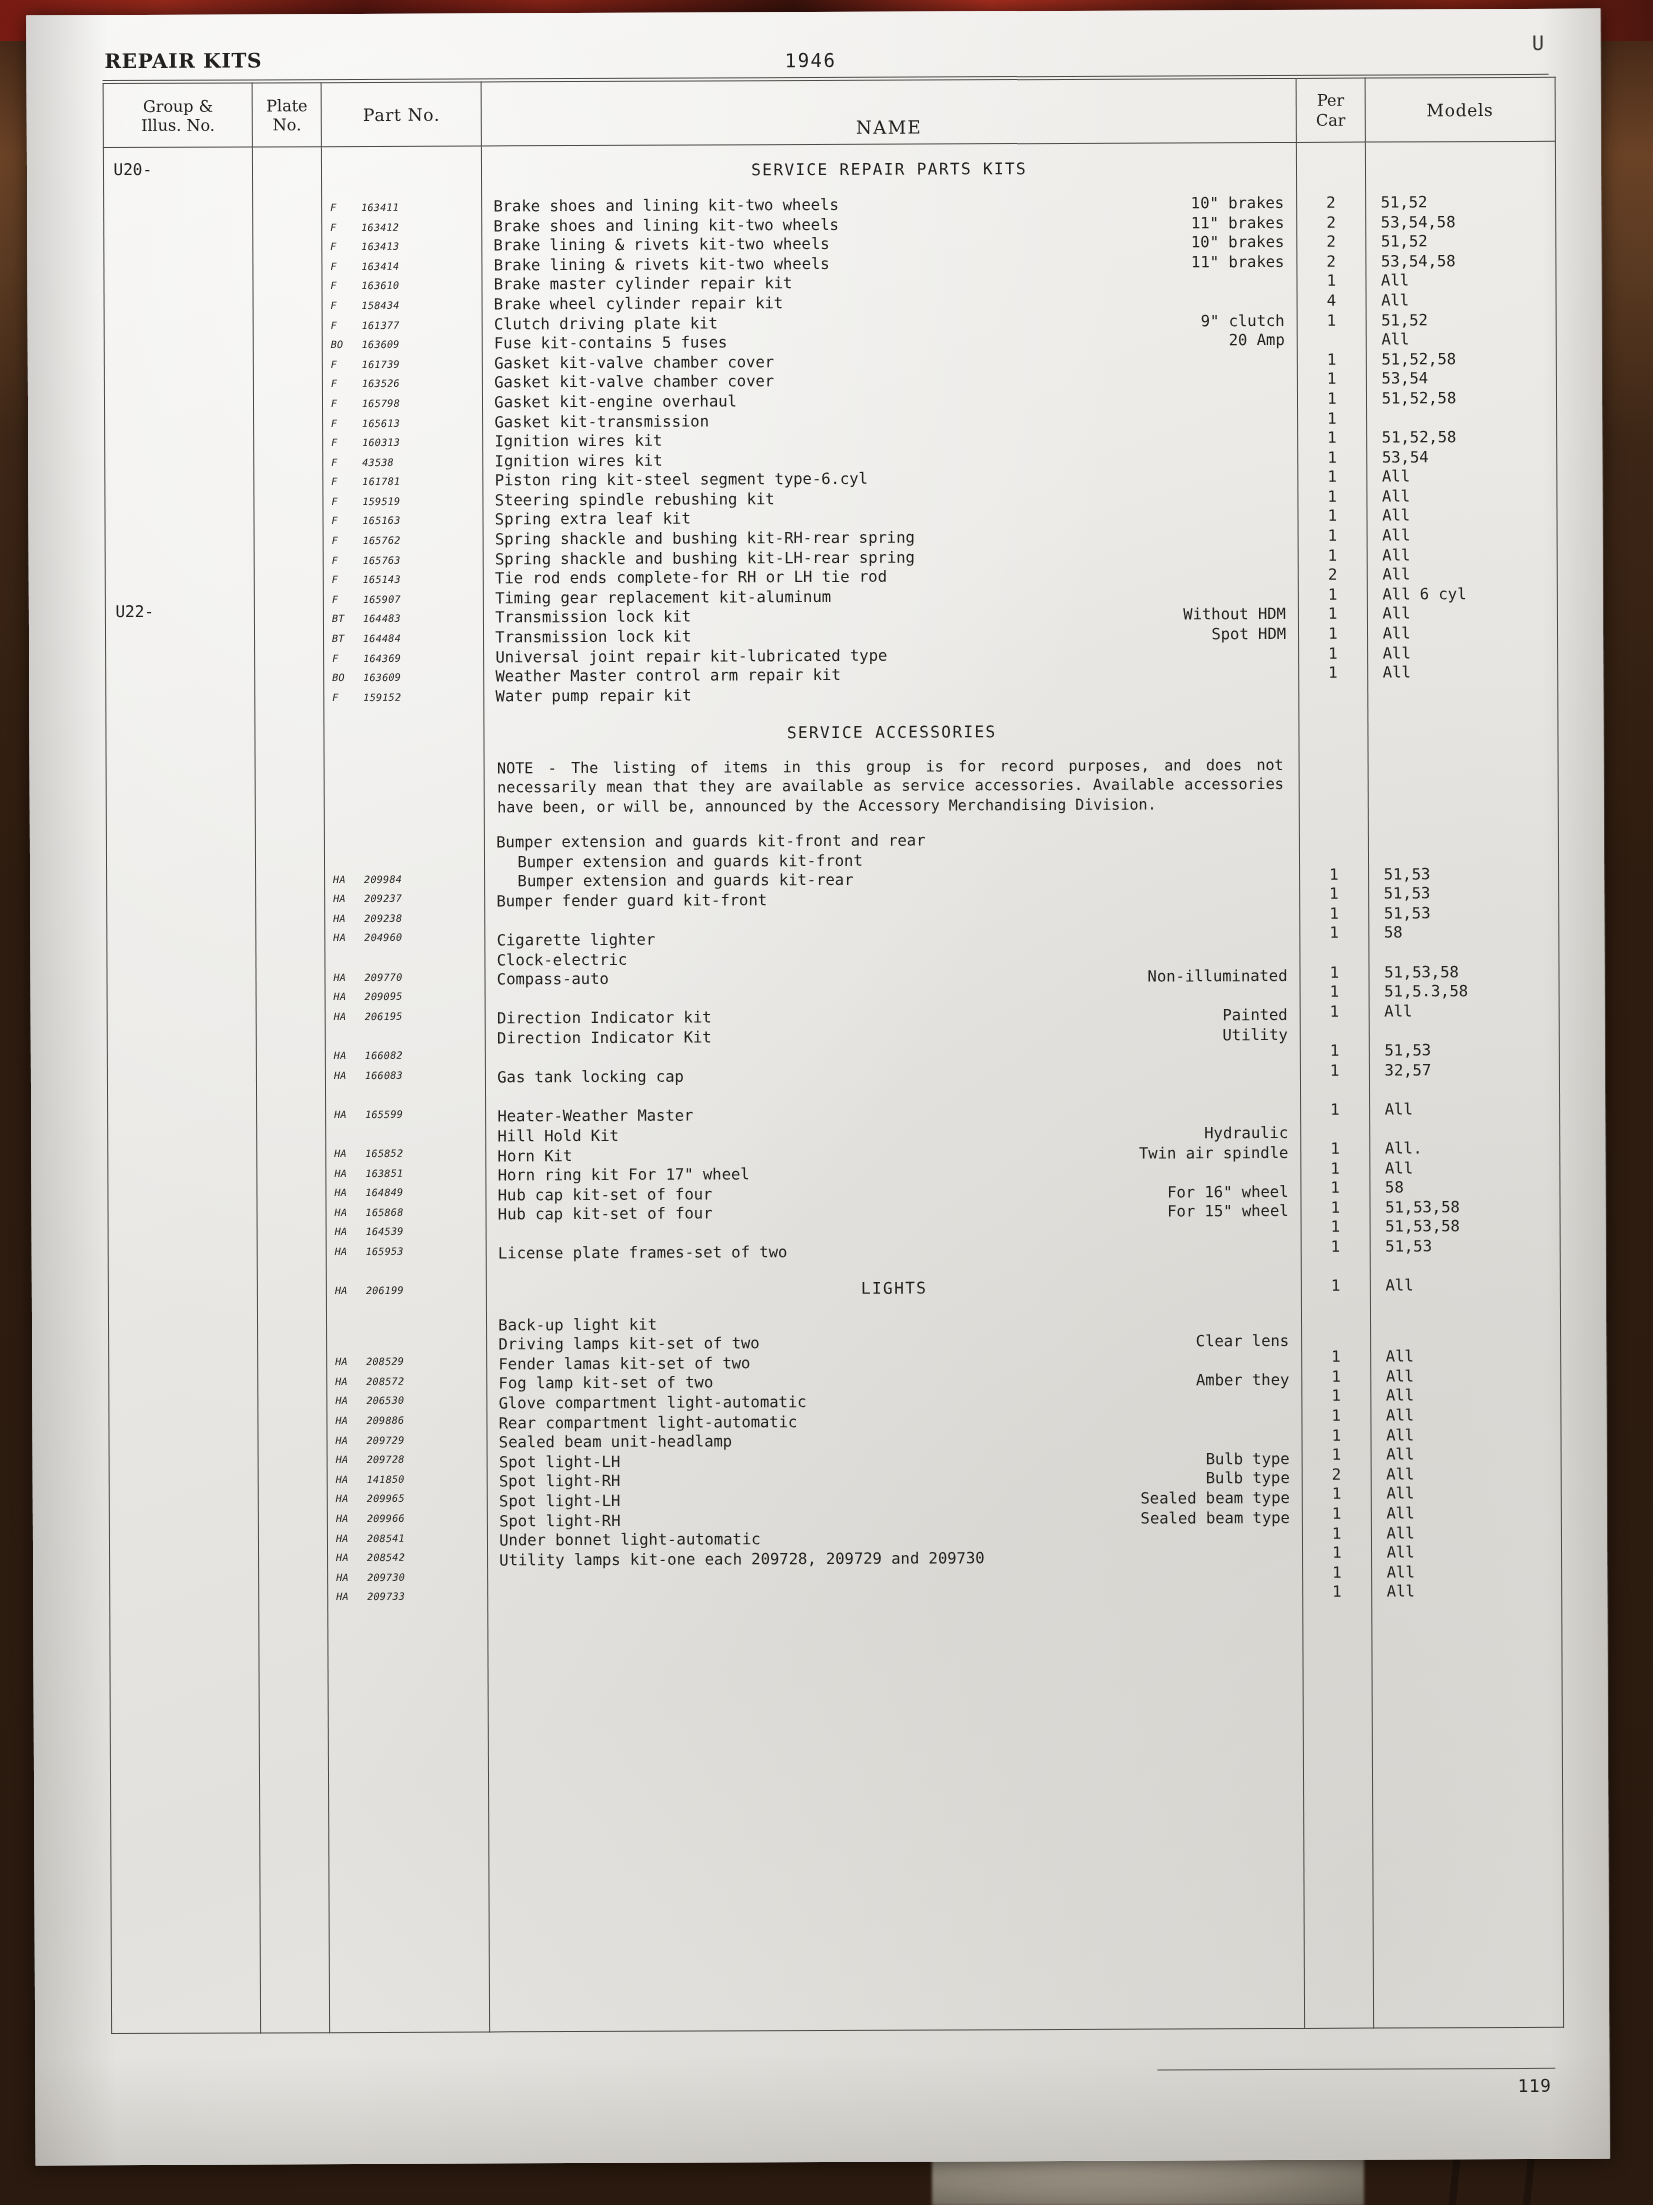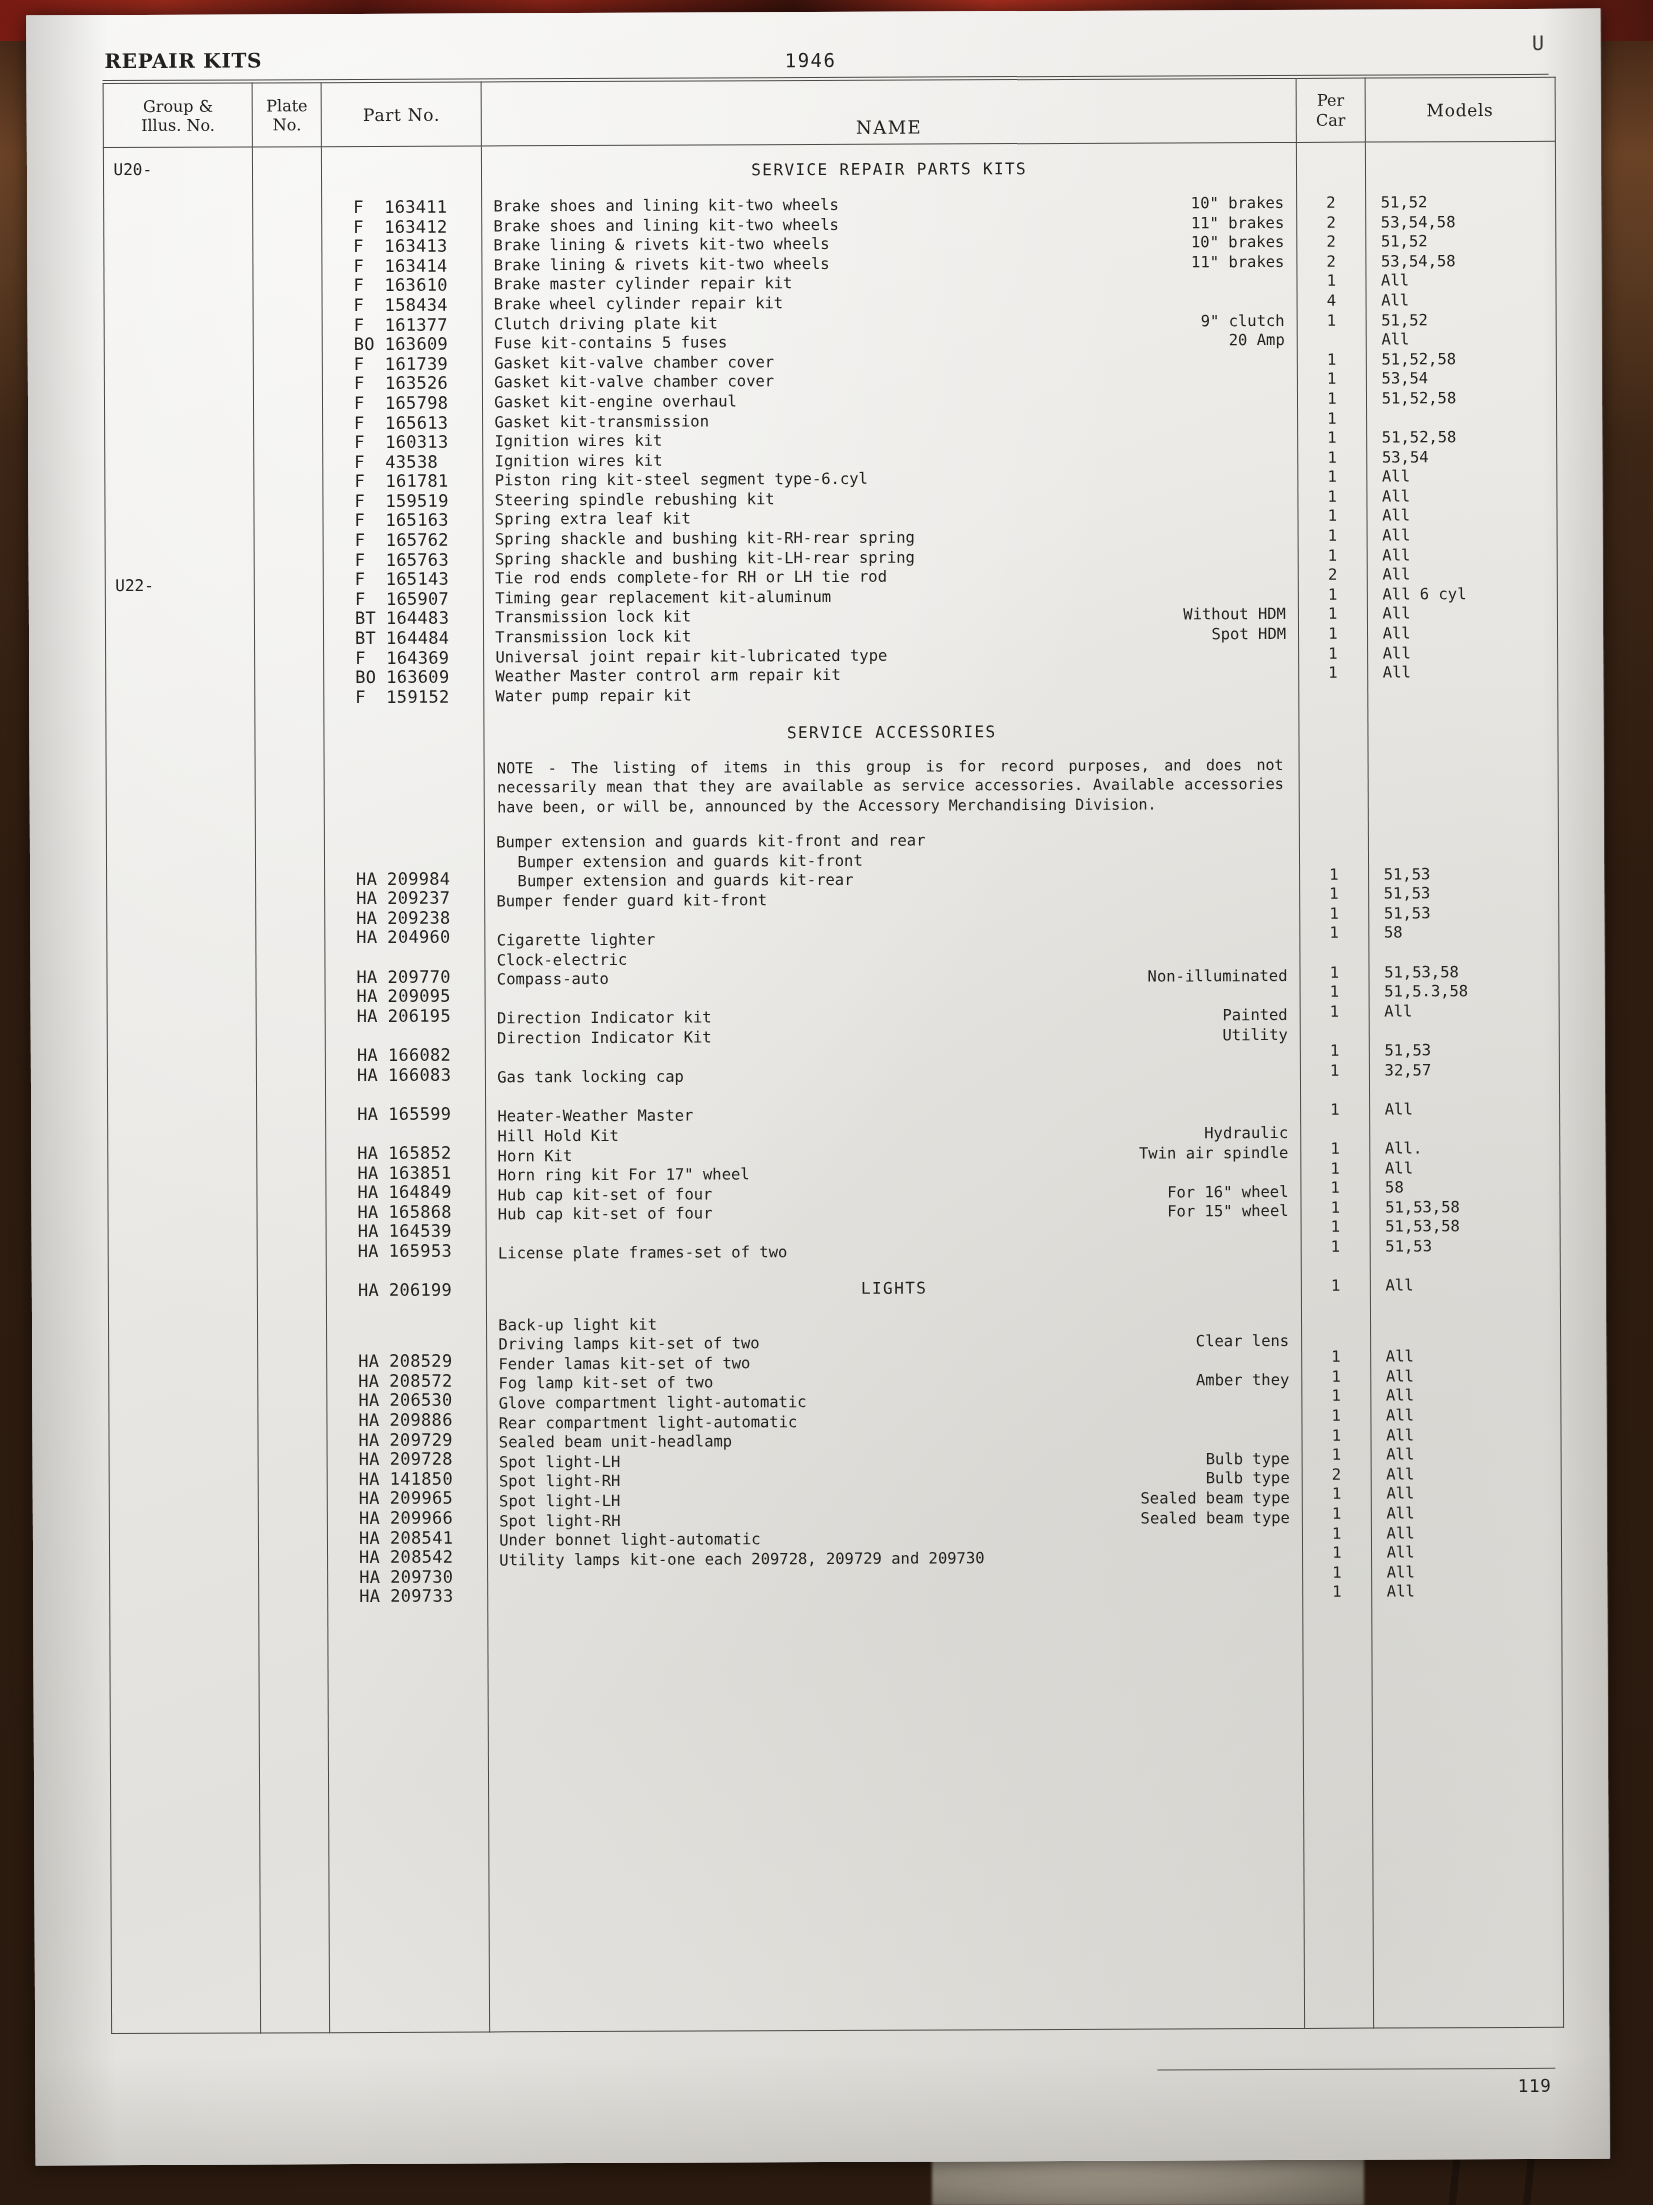--- a/index.html
+++ b/index.html
@@ -148,21 +148,21 @@
     letter-spacing: 1.4px;
     font-size: 16px;
   }
   .note {
     font-size: 15px;
     line-height: 1.32;
     padding: 0 15px 0 12px;
     text-align: justify;
   }
   .r { height: 19.6px; line-height: 19.6px; white-space: nowrap; }
-  .part { padding-left: 31px; font-size: 17px; letter-spacing: 0.3px;}
+  .part { padding-left: 8px; font-size: 10px; letter-spacing: 0.3px; font-style: italic;}
   .part .pfx { display:inline-block; width: 31px; }
   .nm { padding-left: 10.8px; position: relative; font-size: 15.5px;}
   .nm .qual { position: absolute; right: 12px; top: 0; }
   .nm.indent { padding-left: 32px; }
   .per { text-align: center; font-size: 15.5px;}
   .mdl { padding-left: 15px; font-size: 15.5px;}
   .sp { height: 19.6px; }
 
   .footer-num {
     position: absolute;
@@ -233,21 +233,21 @@
             <div>Car</div>
           </th>
           <th class="models-h">Models</th>
         </tr>
       </thead>
       <tbody>
         <tr>
           <td class="body-cell">
             <div class="group-labels" id="group-labels">
                 <div class="g" style="top: 12px;">U20-</div>
-                <div class="g" style="top: 428px; text-align: center;">U22-</div>
+                <div class="g" style="top: 454px; text-align: center;">U22-</div>
               </div>
           </td>
           <td class="body-cell"></td>
           <td class="body-cell">
             <div class="rows" id="col-part">
                 <div class="sp" style="height: 15px;"></div>
                 <div class="r"></div>
                 <div class="sp" style="height: 16px;"></div>
                 <div class="r part"><span class="pfx">F</span>163411</div>
                 <div class="r part"><span class="pfx">F</span>163412</div>

